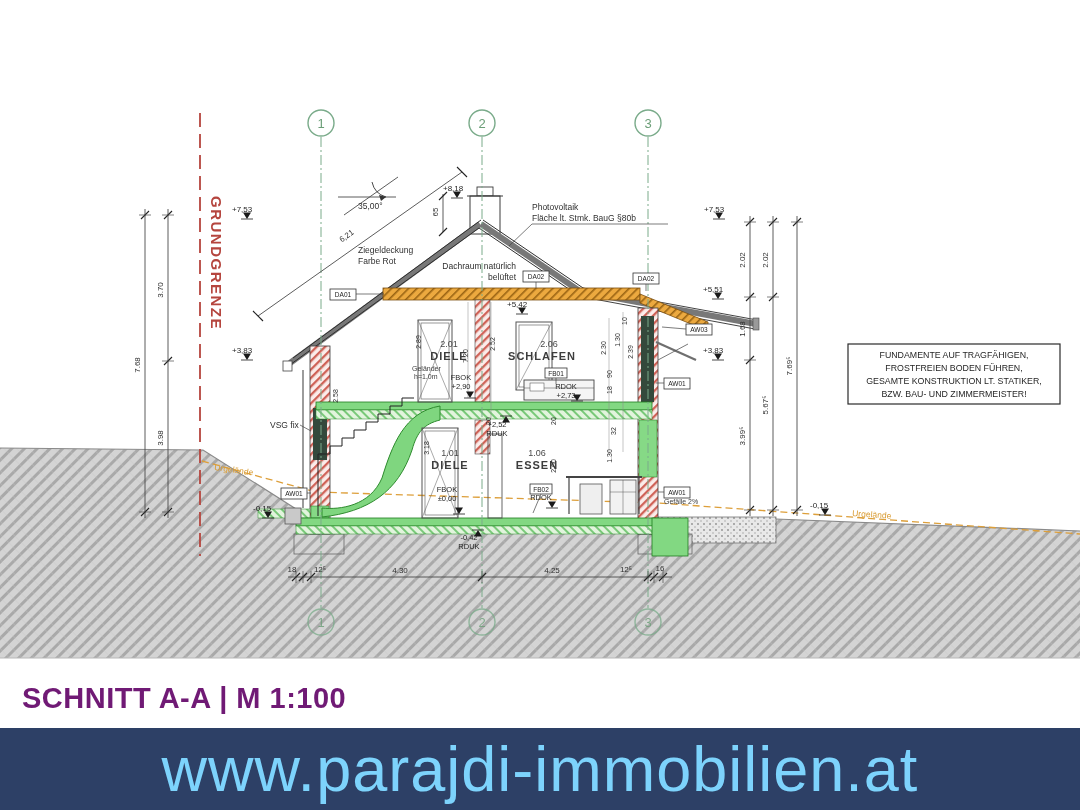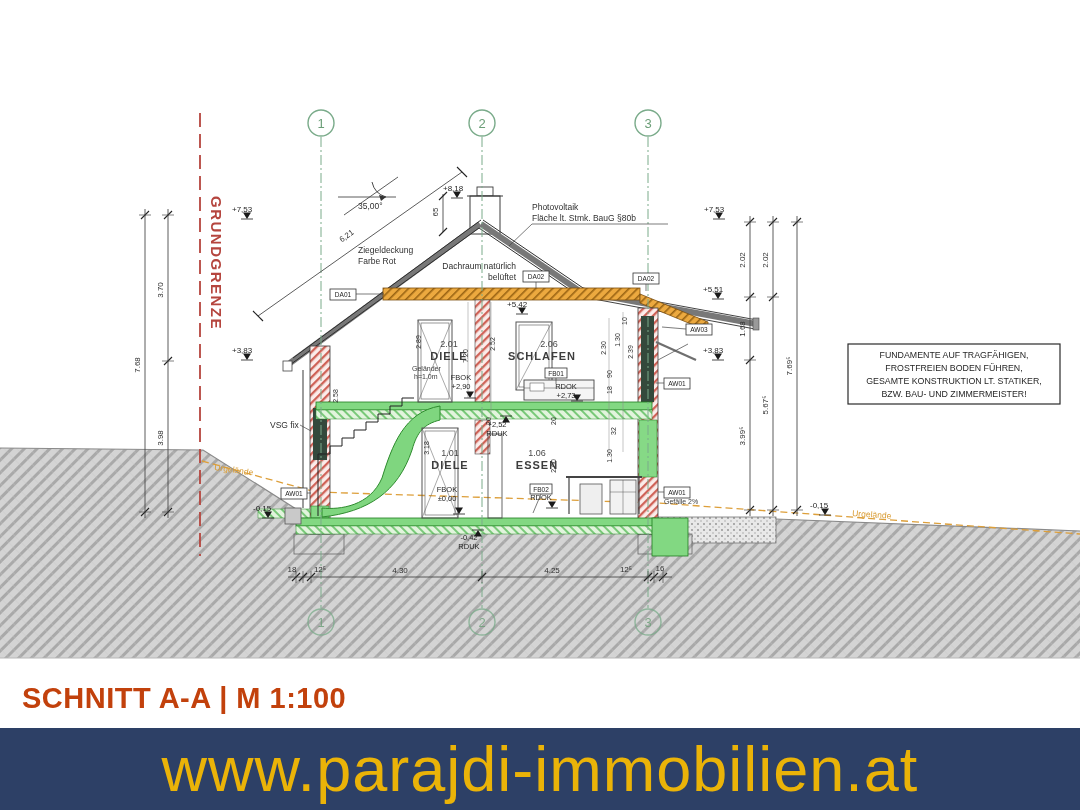--- a/index.html
+++ b/index.html
@@ -13,21 +13,21 @@
   .note{font-size:8.5px;fill:#2f2f2f;}
   .note7{font-size:7px;fill:#3c3c3c;}
   .tag{font-size:6.5px;fill:#222;}
   .roomno{font-size:9px;fill:#4a4a4a;}
   .roomname{font-size:11px;font-weight:bold;letter-spacing:1px;fill:#3d3d3d;}
   .grn{fill:#6b9e77;}
   .org{fill:#d99c34;font-size:8.5px;}
   .bnd{fill:#b5453e;font-size:15px;font-weight:bold;letter-spacing:1.5px;}
   .fnote{font-size:8.8px;fill:#262626;}
   .title-row{position:absolute;left:22px;top:682px;font-size:29px;font-weight:bold;
-             color:#c2410c;letter-spacing:.5px;}
+             color:#701a75;letter-spacing:.5px;}
   .banner{position:absolute;left:0;top:728px;width:1080px;height:82px;
           display:flex;align-items:center;justify-content:center;}
   .banner span{font-size:63px;letter-spacing:1px;line-height:1;}
 </style>
 </head>
 <body>
 
 <div class="stage">
 
 <svg id="dwg" width="1080" height="677" viewBox="0 0 1080 677">
@@ -425,16 +425,16 @@
     <text class="fnote" x="954" y="358" text-anchor="middle">FUNDAMENTE AUF TRAGFÄHIGEN,</text>
     <text class="fnote" x="954" y="371" text-anchor="middle">FROSTFREIEN BODEN FÜHREN,</text>
     <text class="fnote" x="954" y="384" text-anchor="middle">GESAMTE KONSTRUKTION LT. STATIKER,</text>
     <text class="fnote" x="954" y="397" text-anchor="middle">BZW. BAU- UND ZIMMERMEISTER!</text>
   </g>
 </svg>
 
 <div class="title-row">SCHNITT A-A | M 1:100</div>
 
 <div class="banner" style="background: rgb(45, 64, 102);">
-  <span style="color: #eab308;">www.parajdi-immobilien.at</span>
+  <span style="color: #7dd3fc;">www.parajdi-immobilien.at</span>
 </div>
 
 </div>
 
 </body></html>

